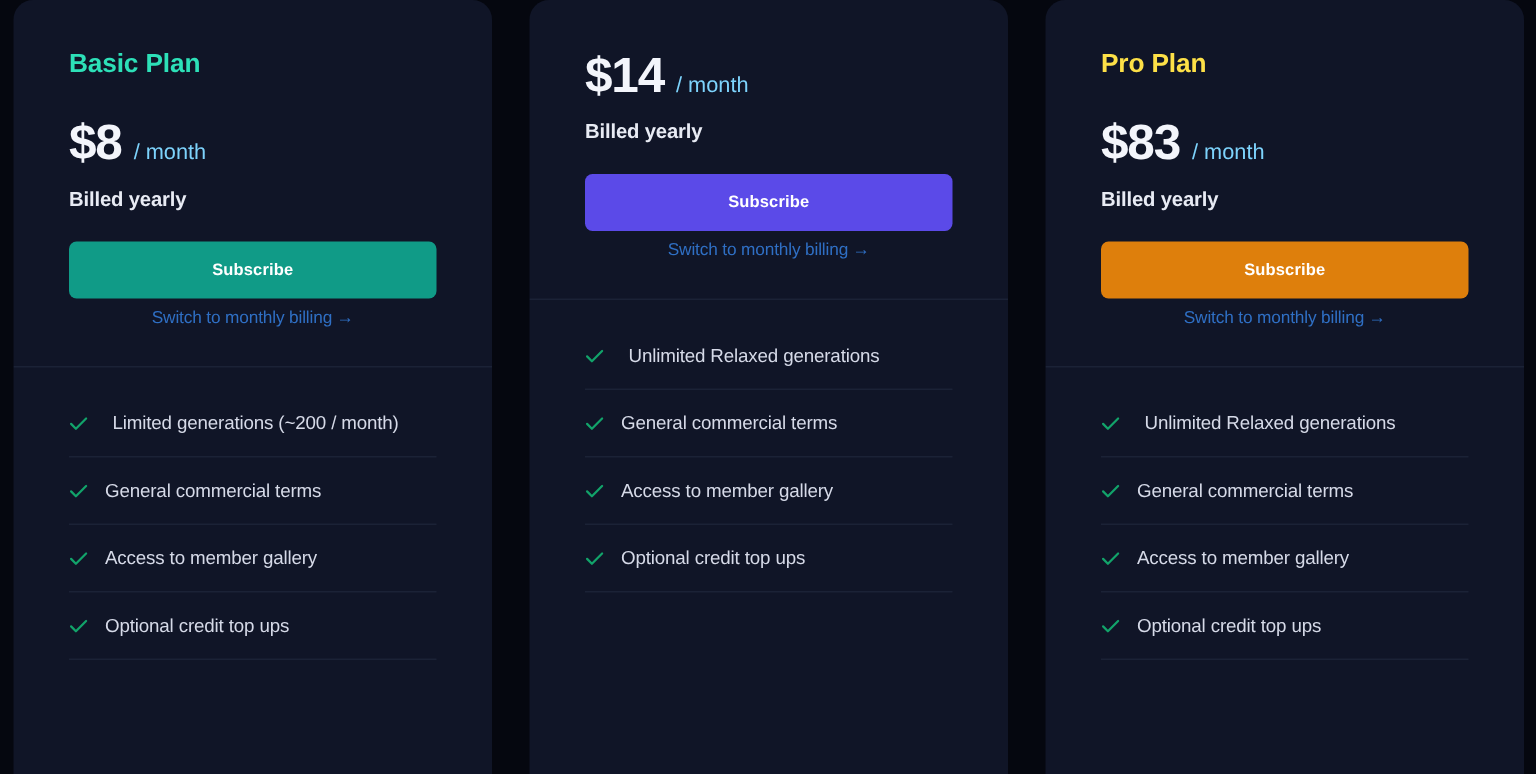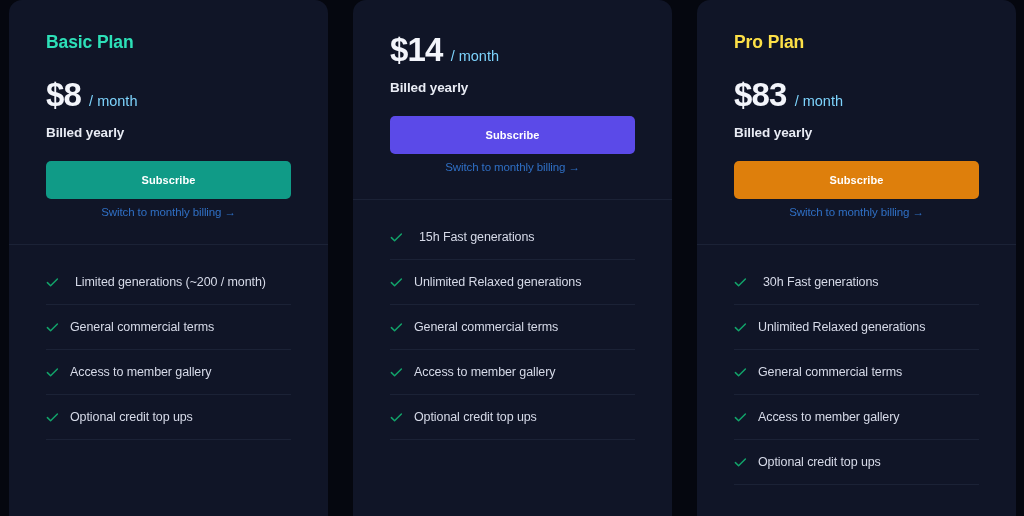--- a/index.html
+++ b/index.html
@@ -176,28 +176,20 @@
         <a class="switch-link" href="#"><span>Switch to monthly billing</span><span class="arrow-icon">→</span></a>
       </div>
       <div class="features-spacer"></div>
       <div class="features">
         <div class="feature-item">
           <span class="check-icon">
             <svg width="13" height="13" viewBox="0 0 13 13" fill="none" xmlns="http://www.w3.org/2000/svg">
               <path d="M1.4 6.6L4.6 9.8L11.4 3.0" stroke="#12a36a" stroke-width="1.5" stroke-linecap="round" stroke-linejoin="round"></path>
             </svg>
           </span>
-          <span class="feature-label">15h Fast generations</span>
-        </div>
-        <div class="feature-item">
-          <span class="check-icon">
-            <svg width="13" height="13" viewBox="0 0 13 13" fill="none" xmlns="http://www.w3.org/2000/svg">
-              <path d="M1.4 6.6L4.6 9.8L11.4 3.0" stroke="#12a36a" stroke-width="1.5" stroke-linecap="round" stroke-linejoin="round"></path>
-            </svg>
-          </span>
           <span class="feature-label">Unlimited Relaxed generations</span>
         </div>
         <div class="feature-item">
           <span class="check-icon">
             <svg width="13" height="13" viewBox="0 0 13 13" fill="none" xmlns="http://www.w3.org/2000/svg">
               <path d="M1.4 6.6L4.6 9.8L11.4 3.0" stroke="#12a36a" stroke-width="1.5" stroke-linecap="round" stroke-linejoin="round"></path>
             </svg>
           </span>
           <span class="feature-label">General commercial terms</span>
         </div>
@@ -231,28 +223,20 @@
         <a class="switch-link" href="#"><span>Switch to monthly billing</span><span class="arrow-icon">→</span></a>
       </div>
       <div class="features-spacer"></div>
       <div class="features">
         <div class="feature-item">
           <span class="check-icon">
             <svg width="13" height="13" viewBox="0 0 13 13" fill="none" xmlns="http://www.w3.org/2000/svg">
               <path d="M1.4 6.6L4.6 9.8L11.4 3.0" stroke="#12a36a" stroke-width="1.5" stroke-linecap="round" stroke-linejoin="round"></path>
             </svg>
           </span>
-          <span class="feature-label">30h Fast generations</span>
-        </div>
-        <div class="feature-item">
-          <span class="check-icon">
-            <svg width="13" height="13" viewBox="0 0 13 13" fill="none" xmlns="http://www.w3.org/2000/svg">
-              <path d="M1.4 6.6L4.6 9.8L11.4 3.0" stroke="#12a36a" stroke-width="1.5" stroke-linecap="round" stroke-linejoin="round"></path>
-            </svg>
-          </span>
           <span class="feature-label">Unlimited Relaxed generations</span>
         </div>
         <div class="feature-item">
           <span class="check-icon">
             <svg width="13" height="13" viewBox="0 0 13 13" fill="none" xmlns="http://www.w3.org/2000/svg">
               <path d="M1.4 6.6L4.6 9.8L11.4 3.0" stroke="#12a36a" stroke-width="1.5" stroke-linecap="round" stroke-linejoin="round"></path>
             </svg>
           </span>
           <span class="feature-label">General commercial terms</span>
         </div>

